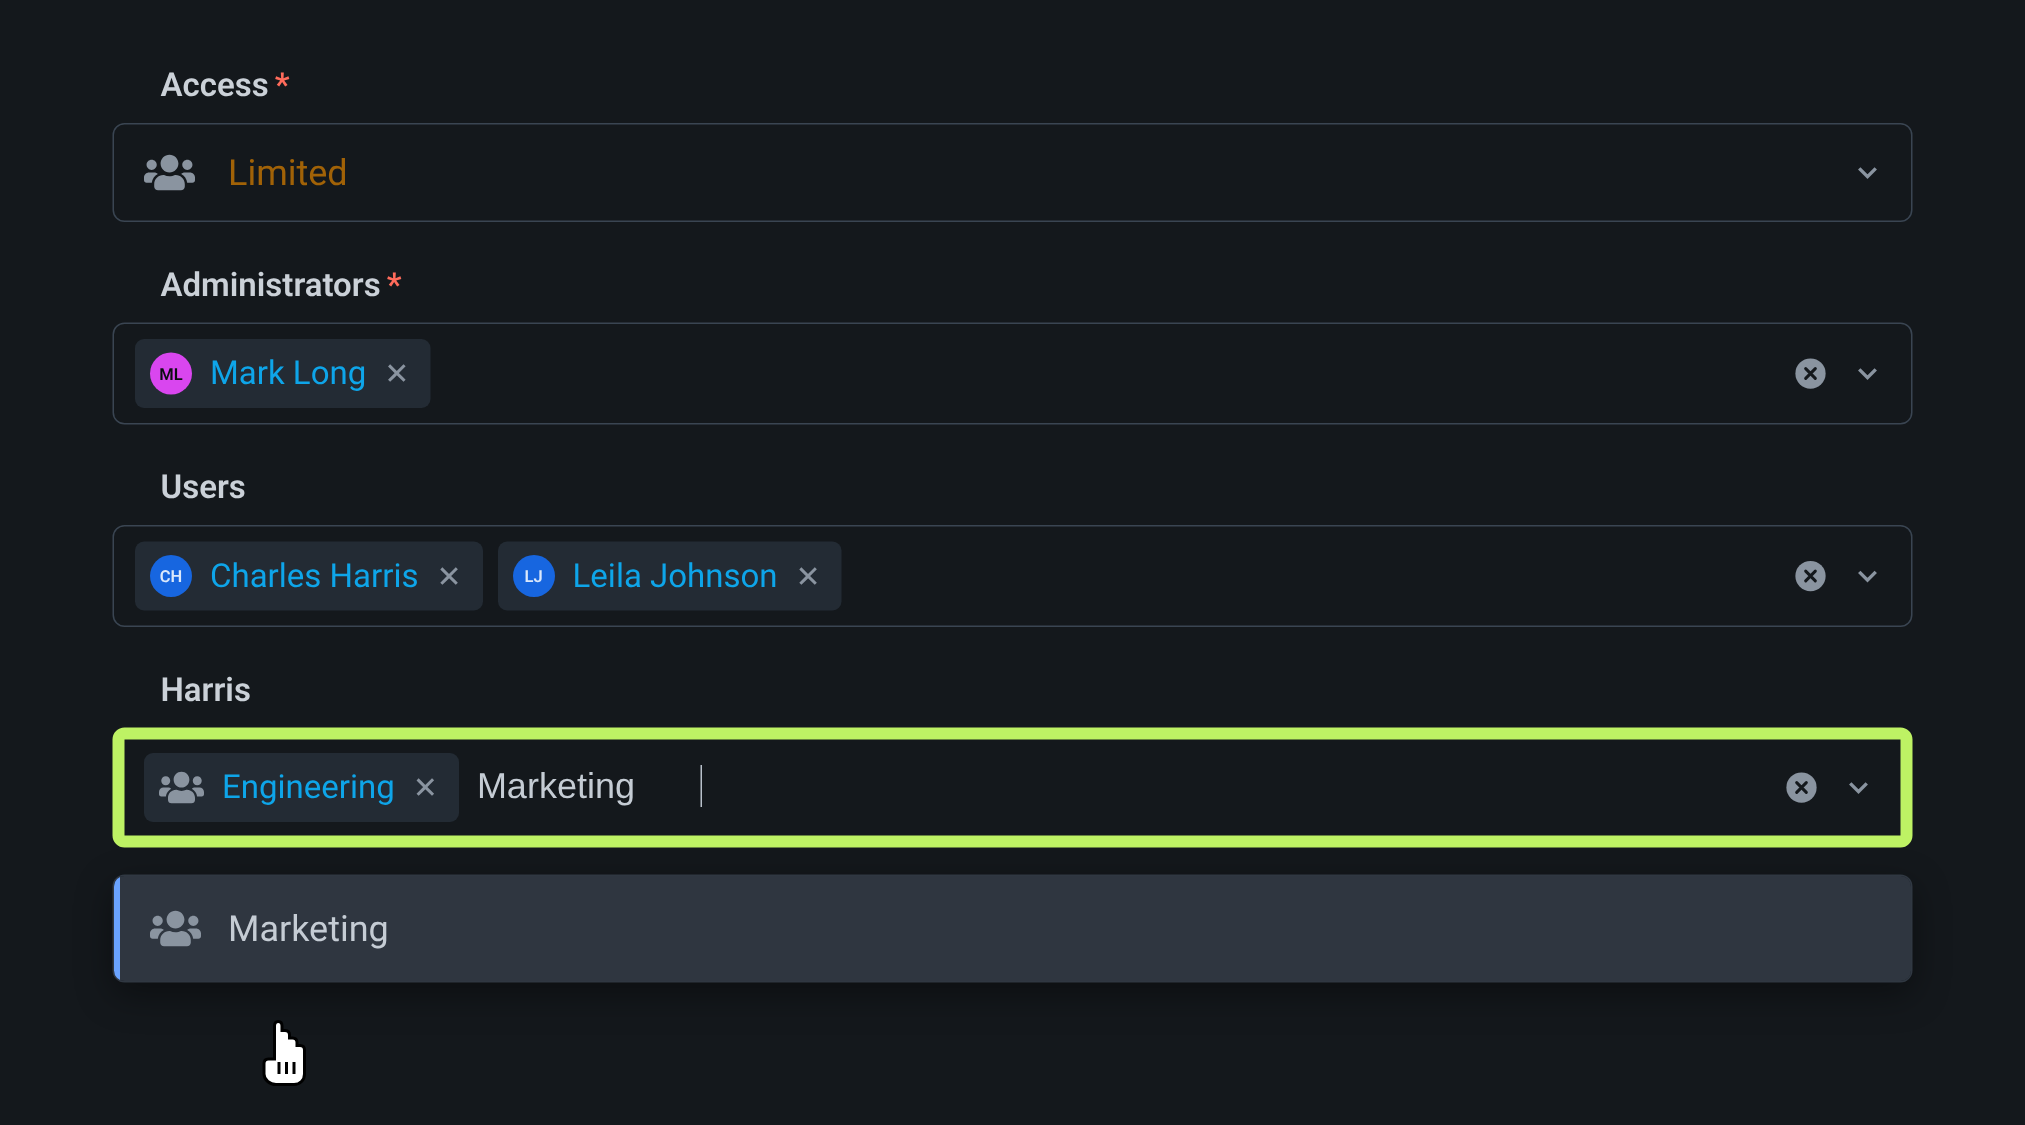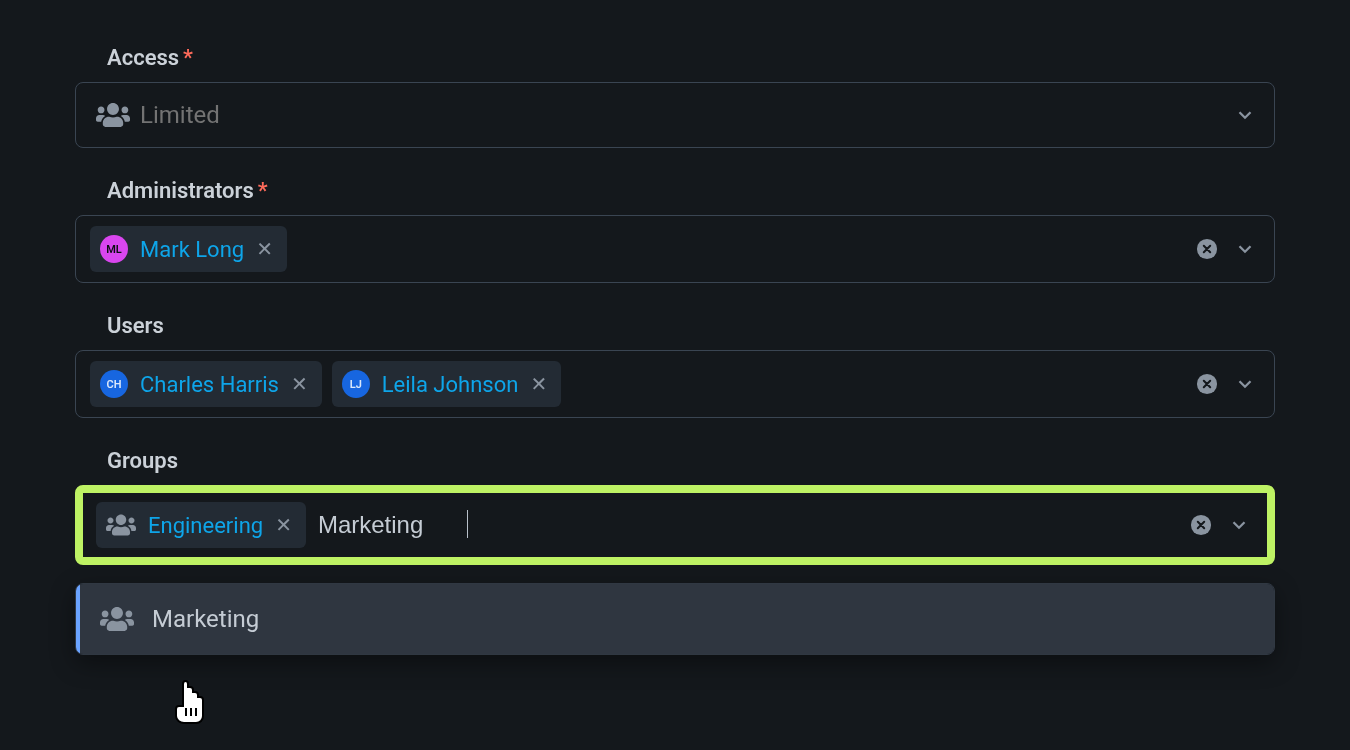--- a/index.html
+++ b/index.html
@@ -88,22 +88,22 @@
     .avatar.teal { background: #d946ef; }
     .avatar.blue { background: #1766e0; color:#dbe8fb; }
     .group-icon-lg {
       color: #8a94a0;
       display: flex;
       align-items: center;
       margin-left: 6px;
     }
     .select-value {
       font-size: 24px;
-      color: #737373;
-      margin-left: 0;
+      color: #a16207;
+      margin-left: 12px;
     }
     .right-controls {
       display: flex;
       align-items: center;
       gap: 16px;
       margin-right: 4px;
     }
     .clear-btn svg, .chevron-btn svg {
       display: block;
     }
@@ -262,21 +262,21 @@
         <svg width="22" height="22" viewBox="0 0 24 24" fill="none" stroke="currentColor" stroke-width="2.5">
             <polyline points="6 9 12 15 18 9"></polyline>
           </svg>
       </span>
     </div>
   </div>
 </div>
 
 <div class="field groups-wrapper">
   <div class="field-label">
-    <span>Groups</span>
+    <span>Harris</span>
   </div>
   <div class="select-box focused">
     <div class="select-content">
       <div class="chip">
         <span class="group-icon-lg" style="margin-left:0;">
           <svg width="30" height="26" viewBox="0 0 640 512" fill="currentColor">
               <path d="M96 224c35.3 0 64-28.7 64-64s-28.7-64-64-64-64 28.7-64 64 28.7 64 64 64zm448 0c35.3 0 64-28.7 64-64s-28.7-64-64-64-64 28.7-64 64 28.7 64 64 64zm32 32h-64c-17.6 0-33.5 7.1-45.1 18.6 40.3 22.1 68.9 62 75.1 109.4h66c17.7 0 32-14.3 32-32v-32c0-35.3-28.7-64-64-64zm-256 0c61.9 0 112-50.1 112-112S381.9 32 320 32 208 82.1 208 144s50.1 112 112 112zm76.8 32h-8.3c-20.8 10-43.9 16-68.5 16s-47.6-6-68.5-16h-8.3C179.6 288 128 339.6 128 403.2V432c0 26.5 21.5 48 48 48h288c26.5 0 48-21.5 48-48v-28.8c0-63.6-51.6-115.2-115.2-115.2zm-223.7-13.4C161.5 263.1 145.6 256 128 256H64c-35.3 0-64 28.7-64 64v32c0 17.7 14.3 32 32 32h65.9c6.3-47.4 34.9-87.3 75.2-109.4z"></path>
             </svg>
         </span>
         <span class="chip-label">Engineering</span>

